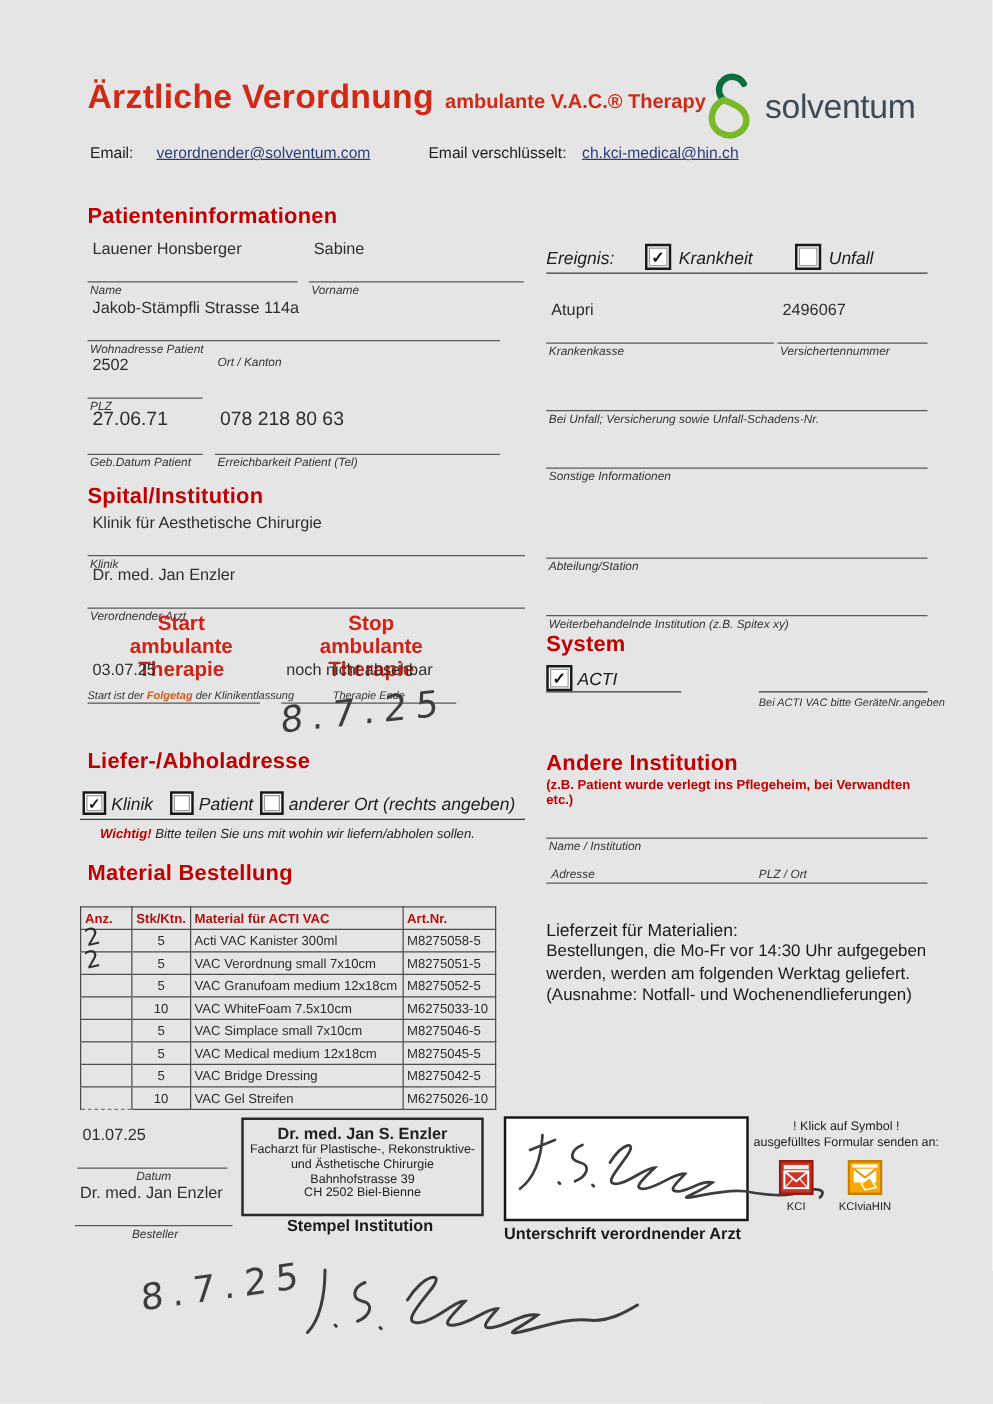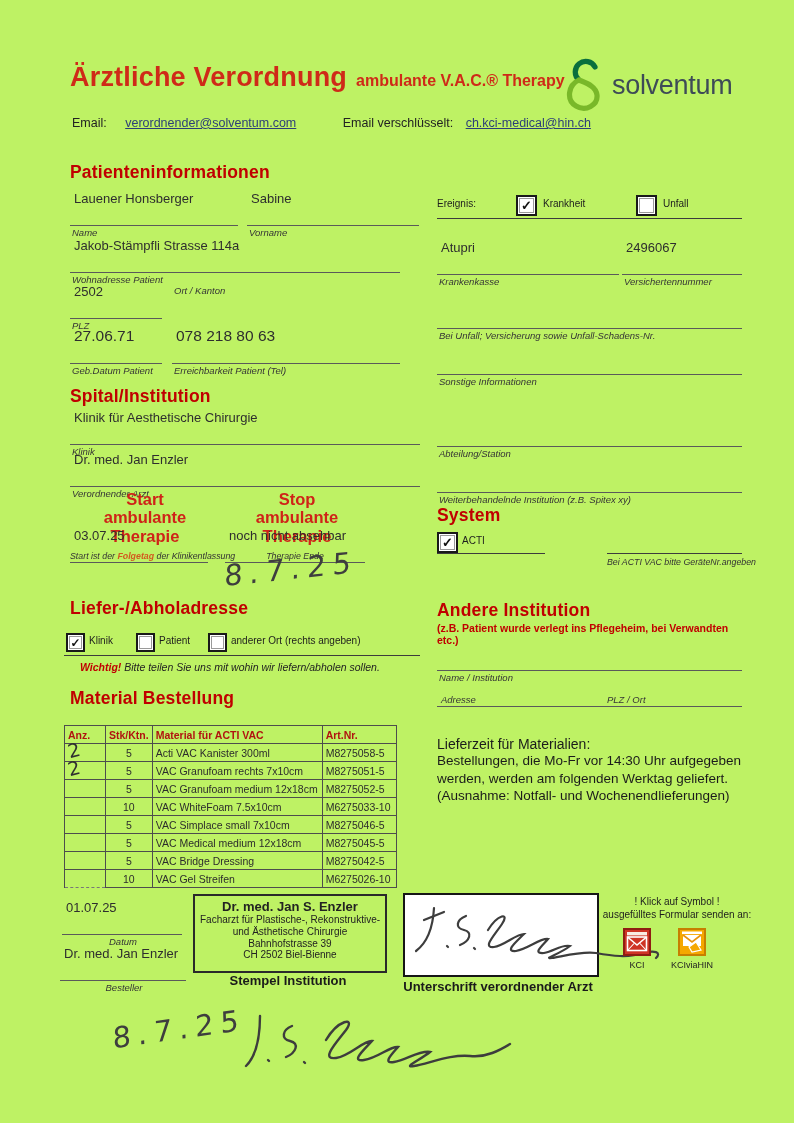--- a/index.html
+++ b/index.html
@@ -1,36 +1,36 @@
 <!DOCTYPE html>
 <html><head>
 <meta charset="utf-8">
 <style>
   html,body{margin:0;padding:0;background:#fff;}
-  .page{position:relative;width:794px;height:1123px;background:#bef264;overflow:hidden;
+  .page{position:relative;width:794px;height:1123px;background:#e5e5e5;overflow:hidden;
         font-family:"Liberation Sans",sans-serif;color:#222;}
   .abs{position:absolute;}
   
   .h{position:absolute;color:#c00000;font-weight:700;font-size:17.5px;letter-spacing:.2px;}
   .title{font-size:27px;font-weight:700;color:#cf2a18;letter-spacing:.2px;}
   .subtitle{font-size:16px;font-weight:600;color:#cf2a18;margin-left:9px;}
   
   .f{position:absolute;}
   .fv{height:18px;font-size:13px;color:#2e2e2e;border-bottom:1.4px solid #5a5a5a;
       padding:0 2px 16px 4px;white-space:nowrap;}
   .fv.big{font-size:15.5px;height:20px;}
   .fv.empty{height:20px;}
   .fl{font-size:9.5px;font-style:italic;color:#353535;padding:1px 0 0 2px;white-space:nowrap;}
   .fl.center{text-align:center;}
   
   .cb{position:absolute;width:15px;height:15px;border:2px solid #191919;background:#fff;
       display:flex;align-items:center;justify-content:center;font-size:12px;font-weight:700;color:#111;
       box-shadow:inset 0 0 0 1px #fff, inset 0 0 0 2px #9a9a9a;}
   .cb.lg{width:17px;height:17px;font-size:13px;}
-  .cblabel{position:absolute;font-size:10px;color:#1d1d1d;white-space:nowrap;}
+  .cblabel{position:absolute;font-size:14px;color:#1d1d1d;white-space:nowrap;font-style:italic;}
   .rule{position:absolute;border-bottom:1.6px solid #3c3c3c;}
   .cap{position:absolute;font-size:8.8px;font-style:italic;color:#333;white-space:nowrap;}
   .cap .em{color:#d25a1e;font-weight:700;}
   .th2{position:absolute;color:#cf2318;font-weight:700;font-size:16.5px;text-align:center;line-height:1.12;}
   
   .hand{font-family:"DejaVu Sans",sans-serif;color:#3e3e3e;}
   .hw-date{position:absolute;font-size:29px;letter-spacing:7px;transform:rotate(-6deg) skewX(-8deg);}
   .hand2{display:inline-block;font-size:19px;line-height:8px;transform:rotate(-14deg);color:#303030;}
   
   table.mat{position:absolute;left:64px;top:725px;border-collapse:collapse;}
@@ -237,21 +237,21 @@
     </tr>
     <tr>
       <td class="anz"><span class="hand2 hand">2</span></td>
       <td class="stk">5</td>
       <td>Acti VAC Kanister 300ml</td>
       <td>M8275058-5</td>
     </tr>
     <tr>
       <td class="anz"><span class="hand2 hand">2</span></td>
       <td class="stk">5</td>
-      <td>VAC Granufoam rechts 7x10cm</td>
+      <td>VAC Verordnung small 7x10cm</td>
       <td>M8275051-5</td>
     </tr>
     <tr>
       <td class="anz"><span class="hand2 hand"></span></td>
       <td class="stk">5</td>
       <td>VAC Granufoam medium 12x18cm</td>
       <td>M8275052-5</td>
     </tr>
     <tr>
       <td class="anz"><span class="hand2 hand"></span></td>

